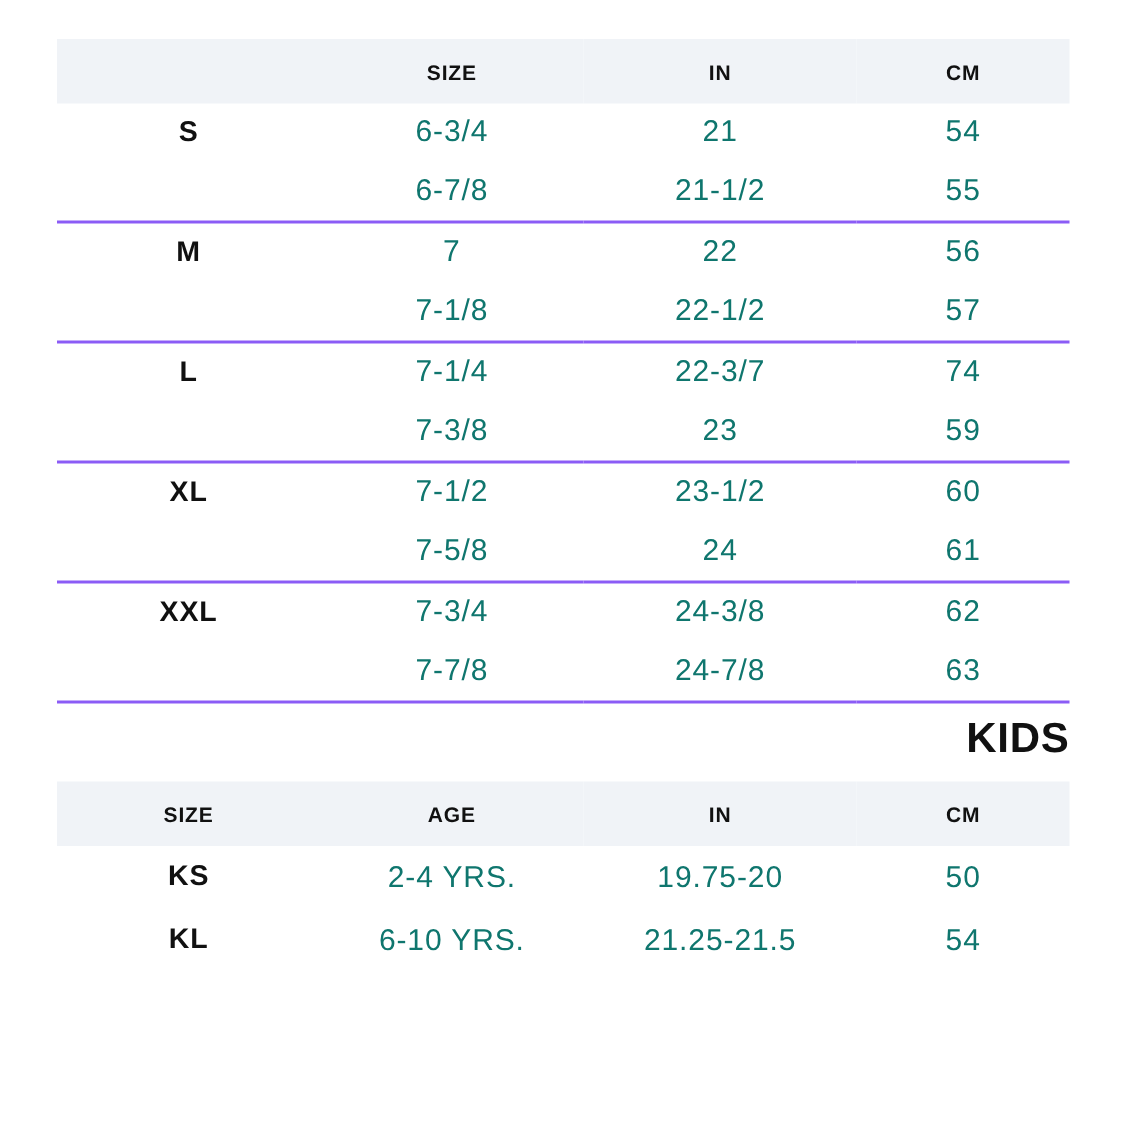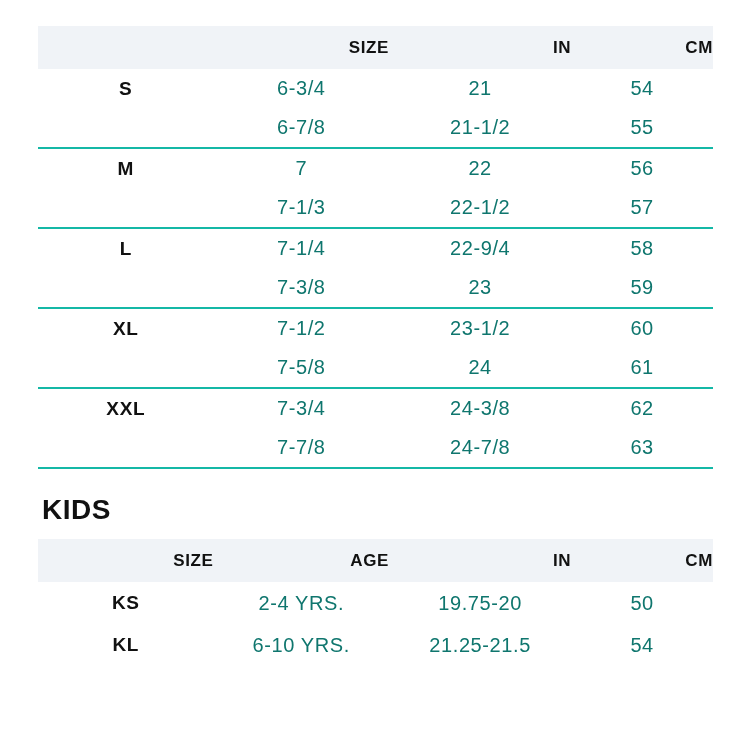--- a/index.html
+++ b/index.html
@@ -14,59 +14,59 @@
     color: #1c1c1c;
     overflow: hidden;
   }
   .section-title {
     font-size: 28px;
     font-weight: 800;
     letter-spacing: 0.5px;
     color: #111111;
     margin: 0 0 13px 4px;
   }
-  .section-title.kids { margin-top: 25px; }
+  .section-title.kids { margin-top: 7px; text-align: right; }
   table.size-table {
     width: 675px;
     border-collapse: collapse;
     table-layout: fixed;
   }
   table.size-table col.c1 { width: 26%; }
   table.size-table col.c2 { width: 26%; }
   table.size-table col.c3 { width: 27%; }
   table.size-table col.c4 { width: 21%; }
   table.size-table thead th {
     background: #f0f3f7;
     height: 43px;
-    font-size: 17px;
+    font-size: 14px;
     font-weight: 800;
     letter-spacing: 0.6px;
     color: #111111;
-    text-align: right;
+    text-align: center;
     padding: 0;
   }
   table.size-table tbody td {
     height: 39px;
     text-align: center;
     vertical-align: middle;
     font-size: 20px;
     font-weight: 300;
     letter-spacing: 0.6px;
     color: #0f766e;
     padding: 0;
   }
   table.kids tbody td { height: 42px; margin-top: 16px; }
   table.size-table tbody td.label-cell {
     font-size: 19px;
     font-weight: 800;
     letter-spacing: 0.6px;
     color: #111111;
   }
   table.size-table tr.group-end td {
-    border-bottom: 2px solid #14b8a6;
+    border-bottom: 2px solid #8b5cf6;
   }
 </style>
 </head>
 <body>
 
 <div class="page">
 
 
   <table class="size-table adult">
     <colgroup>
@@ -97,29 +97,29 @@
         <td>55</td>
       </tr>
       <tr>
         <td class="label-cell">M</td>
         <td>7</td>
         <td>22</td>
         <td>56</td>
       </tr>
       <tr class="group-end">
         <td class="label-cell"></td>
-        <td>7-1/3</td>
+        <td>7-1/8</td>
         <td>22-1/2</td>
         <td>57</td>
       </tr>
       <tr>
         <td class="label-cell">L</td>
         <td>7-1/4</td>
-        <td>22-9/4</td>
-        <td>58</td>
+        <td>22-3/7</td>
+        <td>74</td>
       </tr>
       <tr class="group-end">
         <td class="label-cell"></td>
         <td>7-3/8</td>
         <td>23</td>
         <td>59</td>
       </tr>
       <tr>
         <td class="label-cell">XL</td>
         <td>7-1/2</td>

